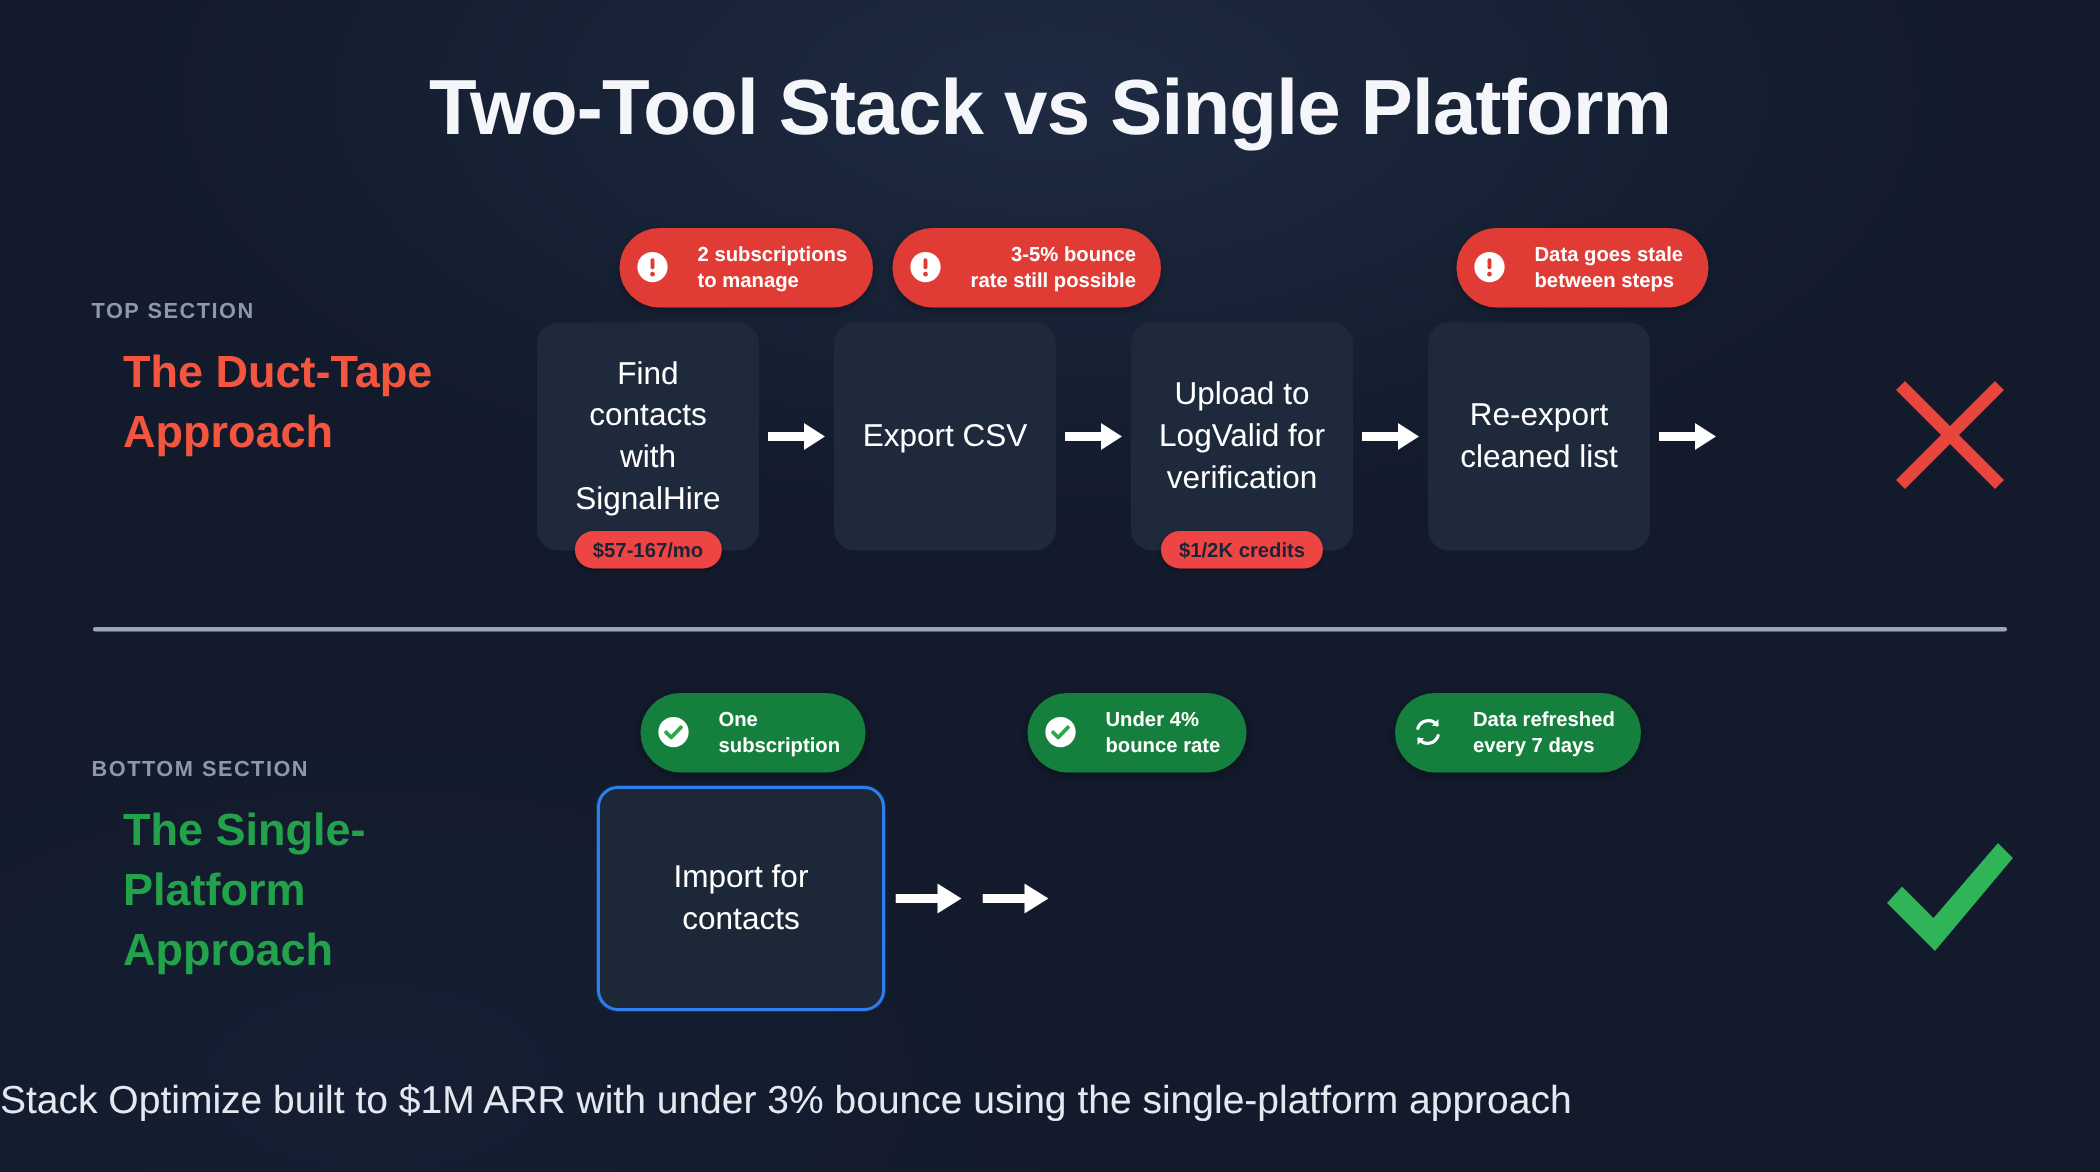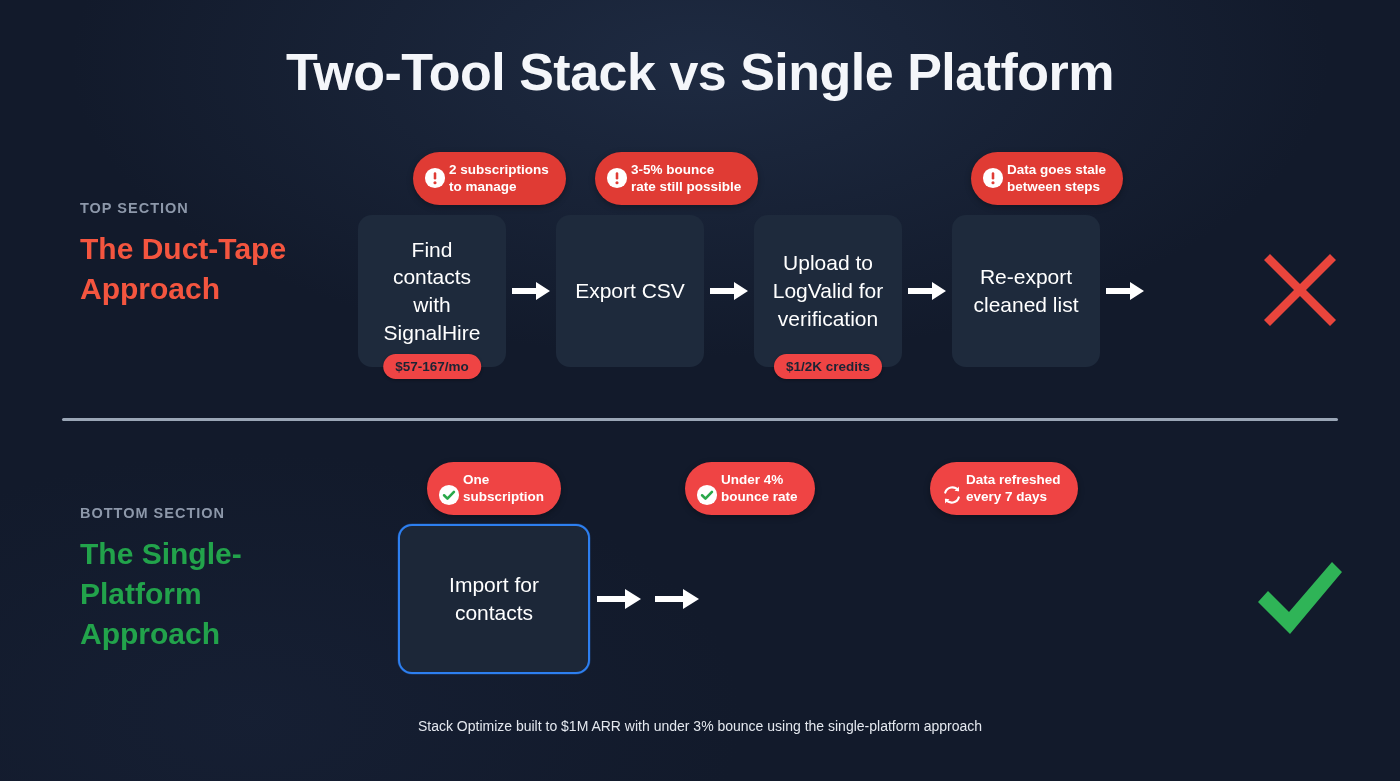--- a/index.html
+++ b/index.html
@@ -32,33 +32,34 @@
     left: 0;
     width: 1400px;
     text-align: center;
     font-size: 52px;
     font-weight: 700;
     letter-spacing: -0.5px;
     color: #f4f6fa;
   }
 
   
-  .section-label { position: absolute; left: 80px; }
+  .section-label { position: absolute; left: 61px; }
   .section-kicker {
     font-size: 14.5px;
     font-weight: 700;
     letter-spacing: 1.0px;
     color: #8d98aa;
     margin-bottom: 13px;
   }
   .section-heading {
     font-size: 30px;
     font-weight: 700;
     line-height: 1.33;
     max-width: 250px;
+    margin-left: 21px;
   }
   .heading-red   { color: #f4553f; }
   .heading-green { color: #22a34b; }
 
   
   .flow-row {
     position: absolute;
     display: flex;
     align-items: center;
   }
@@ -122,32 +123,32 @@
     border-radius: 999px;
     white-space: nowrap;
     box-shadow: 0 1px 3px rgba(0,0,0,0.35);
   }
 
   
   .badge {
     position: absolute;
     display: flex;
     align-items: center;
-    gap: 3px;
+    gap: 19px;
     padding: 9px 17px 9px 11px;
     border-radius: 999px;
     color: #ffffff;
     font-size: 13.5px;
     font-weight: 700;
     line-height: 1.28;
     white-space: pre-line;
     box-shadow: 0 2px 6px rgba(0,0,0,0.3);
   }
   .badge-red   { background: #e03b34; }
-  .badge-green { background: #ef4444; align-items: flex-end; }
+  .badge-green { background: #15803d; }
 
   .badge-icon {
     flex: 0 0 auto;
     width: 22px;
     height: 22px;
     display: block;
   }
 
   
   .verdict { position: absolute; }
@@ -162,22 +163,21 @@
     background: #9aa6b6;
     border-radius: 2px;
   }
 
   
   .footer {
     position: absolute;
     top: 718px;
     left: 0;
     width: 1400px;
-    text-align: center;
-    font-size: 14px;
+    font-size: 26px;
     color: #e4e8ef;
   }
 </style>
 </head>
 <body>
 
 <div class="page">
   <div class="bg-glow"></div>
 
   <div class="title">Two-Tool Stack vs Single Platform</div>
@@ -190,21 +190,21 @@
   <div class="badge badge-red" style="left:413px; top:152px;">
     <svg class="badge-icon" viewBox="0 0 24 24">
       <circle cx="12" cy="12" r="11" fill="#ffffff"></circle>
       <rect x="10.6" y="5.6" width="2.8" height="8" rx="1.4" fill="#e03b34"></rect>
       <circle cx="12" cy="17.2" r="1.7" fill="#e03b34"></circle>
     </svg>
     <span>2 subscriptions
 to manage</span>
   </div>
 
-  <div class="badge badge-red" style="left:595px; top:152px;">
+  <div class="badge badge-red" style="left:595px; top:152px;text-align:right;">
     <svg class="badge-icon" viewBox="0 0 24 24">
       <circle cx="12" cy="12" r="11" fill="#ffffff"></circle>
       <rect x="10.6" y="5.6" width="2.8" height="8" rx="1.4" fill="#e03b34"></rect>
       <circle cx="12" cy="17.2" r="1.7" fill="#e03b34"></circle>
     </svg>
     <span>3-5% bounce
 rate still possible</span>
   </div>
 
   <div class="badge badge-red" style="left:971px; top:152px;">

